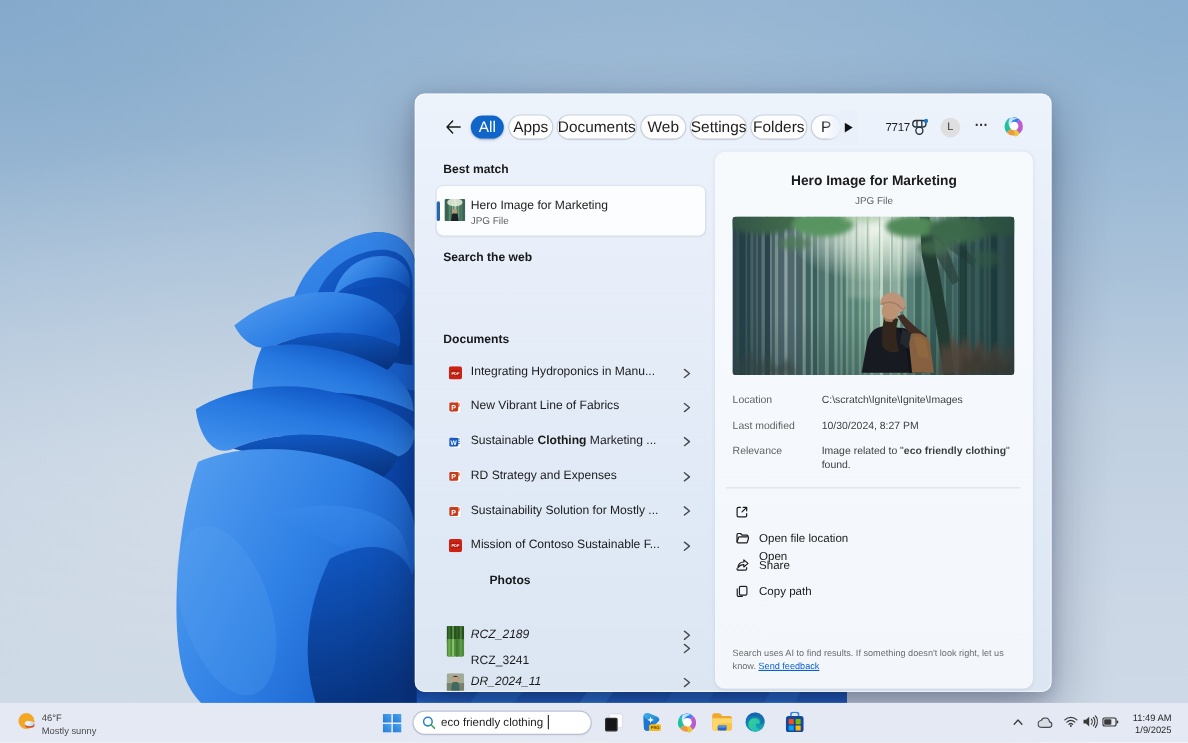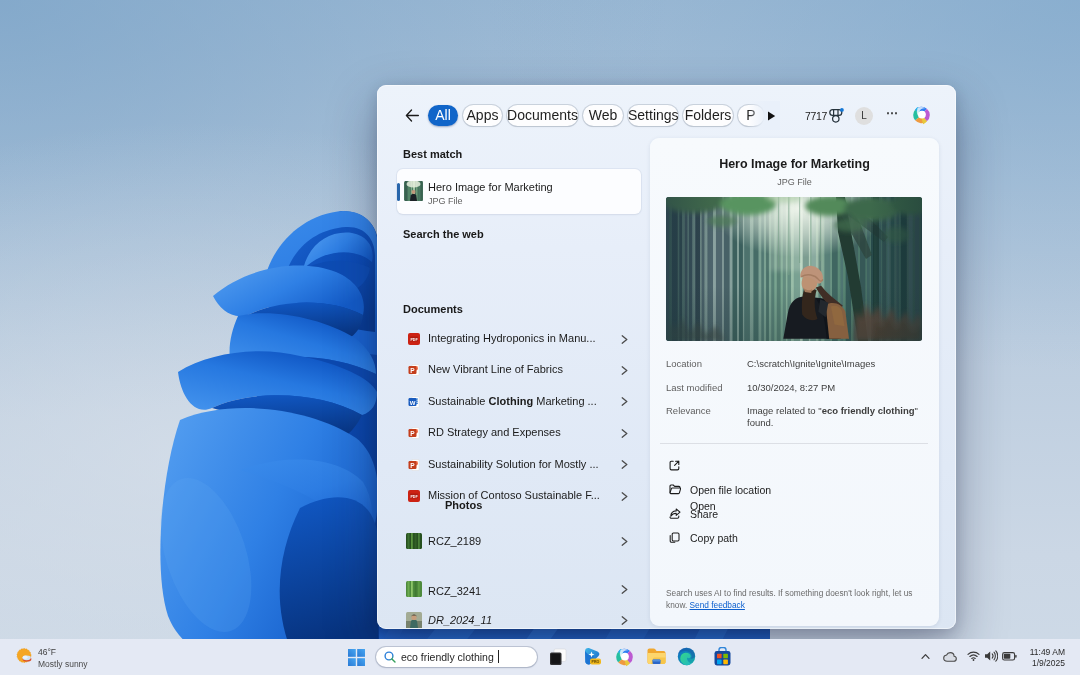--- a/index.html
+++ b/index.html
@@ -270,43 +270,43 @@
           <rect width="12" height="12" rx="2" fill="#cc2213"></rect>
           <rect x="2" y="3.5" width="8" height="5" rx="0.8" fill="#b01b0e"></rect>
           <text x="6" y="7.6" font-size="3.6" fill="#fff" text-anchor="middle" font-family="Liberation Sans" font-weight="bold">PDF</text>
         </svg>
       <div class="rtxt" style="top:-1px;text-align:center;">Mission of Contoso Sustainable F...</div>
       <svg class="chev" style="top:1.5px;" viewBox="0 0 7 9">
           <path d="M1.2 0.8 L5.8 4.5 L1.2 8.2" stroke="#4a4a4a" stroke-width="1.3" fill="none" stroke-linecap="round" stroke-linejoin="round"></path>
         </svg>
     </div>
 
-    <div class="hdr" style="top:414px;padding-left:42px;">Photos</div>
-    <div class="row" style="top:448px;height:17px;">
+    <div class="hdr" style="top:437px;padding-left:42px;">Photos</div>
+    <div class="row" style="top:484px;height:17px;font-style:italic;">
       <svg class="ricon" style="left:9px;top:0px;width:16px;height:16px;" viewBox="0 0 16 16">
         <rect width="16" height="16" rx="1.5" fill="#27501f"></rect>
         <rect x="1.5" width="2" height="16" fill="#3c7031"></rect>
           <rect x="5" width="1.8" height="16" fill="#59923e"></rect>
         <rect x="8.6" width="2" height="16" fill="#335f27"></rect>
           <rect x="12" width="1.8" height="16" fill="#4a8038"></rect>
       </svg>
       <div class="rtxt" style="top:2px;">RCZ_2189</div>
       <svg class="chev" style="top:4px;" viewBox="0 0 7 9">
           <path d="M1.2 0.8 L5.8 4.5 L1.2 8.2" stroke="#4a4a4a" stroke-width="1.3" fill="none" stroke-linecap="round" stroke-linejoin="round"></path>
         </svg>
     </div>
     <div class="row" style="top:496px;height:17px;">
       <svg class="ricon" style="left:9px;top:0px;width:16px;height:16px;" viewBox="0 0 16 16">
         <rect width="16" height="16" rx="1.5" fill="#4e8a3c"></rect>
         <rect x="1.5" width="2" height="16" fill="#6dab50"></rect>
           <rect x="5" width="1.8" height="16" fill="#8cc468"></rect>
         <rect x="8.6" width="2" height="16" fill="#417a33"></rect>
           <rect x="12" width="1.8" height="16" fill="#5f9c45"></rect>
       </svg>
-      <div class="rtxt" style="top:4px;">RCZ_3241</div>
+      <div class="rtxt" style="top:14px;">RCZ_3241</div>
       <svg class="chev" style="top:4px;" viewBox="0 0 7 9">
           <path d="M1.2 0.8 L5.8 4.5 L1.2 8.2" stroke="#4a4a4a" stroke-width="1.3" fill="none" stroke-linecap="round" stroke-linejoin="round"></path>
         </svg>
     </div>
     <div class="row" style="top:527px;height:17px;">
       <svg class="ricon" style="left:9px;top:0px;width:16px;height:16px;" viewBox="0 0 16 16">
         <rect width="16" height="16" rx="1.5" fill="#a3ab94"></rect>
         <rect y="9" width="16" height="7" fill="#77816c"></rect>
         <path d="M4 16 L5 9 C6.5 7 9.5 7 11 9 L12 16 Z" fill="#3f6a62"></path>
         <circle cx="8" cy="5.5" r="2.6" fill="#c59d7c"></circle>

